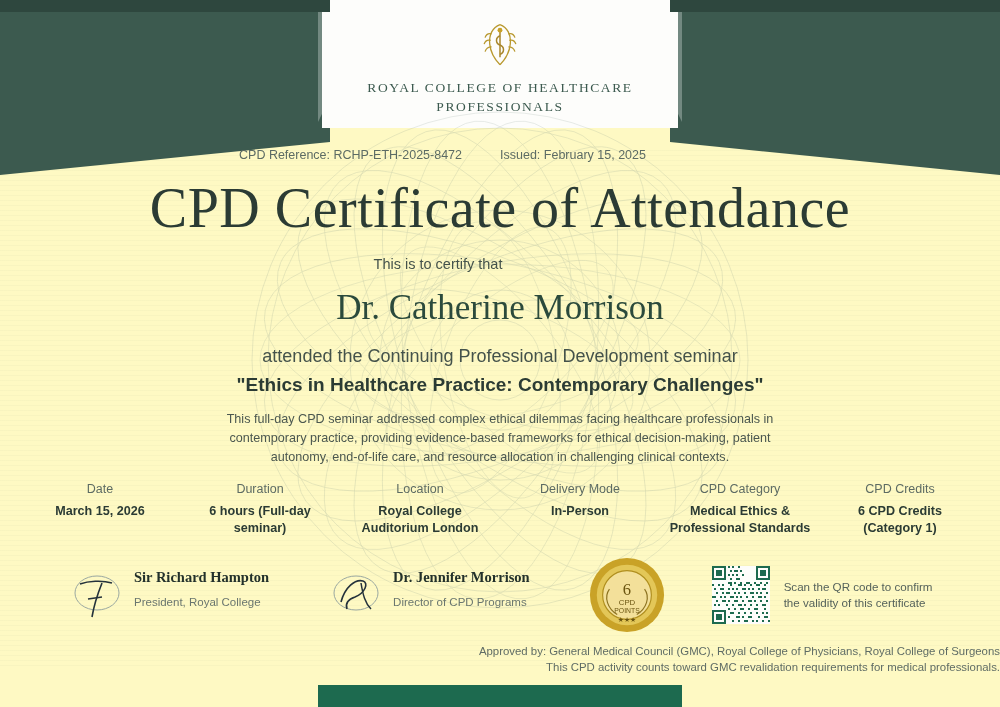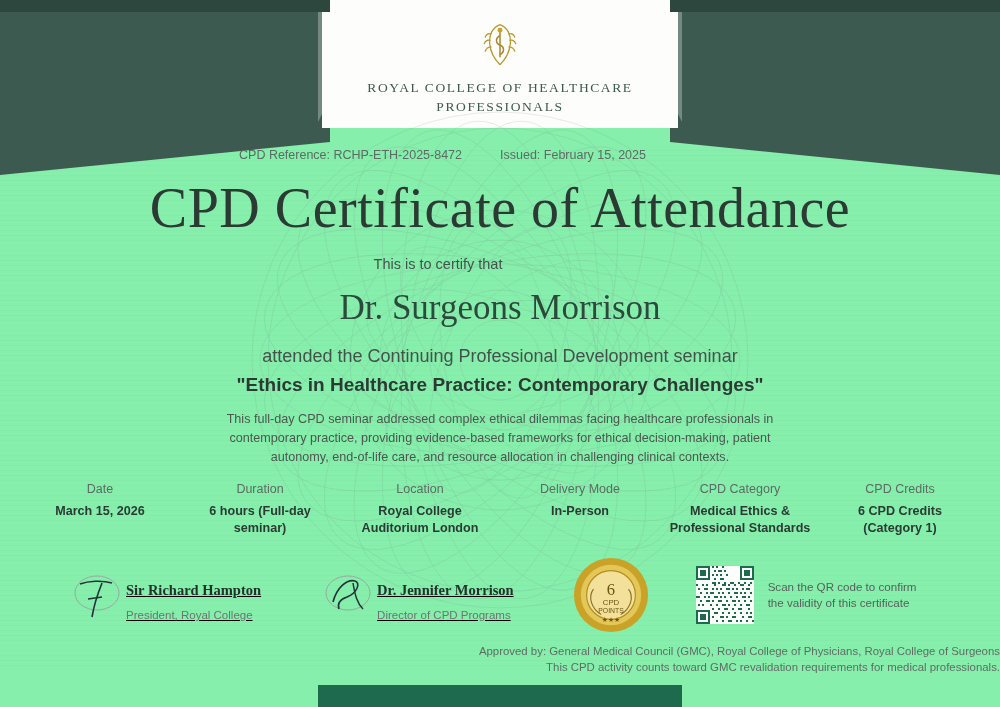--- a/index.html
+++ b/index.html
@@ -5,21 +5,21 @@
   * { box-sizing: border-box; margin: 0; padding: 0; }
   html, body {
     width: 1000px; height: 707px;
     overflow: hidden;
     background: #ffffff;
     font-family: "Liberation Sans", sans-serif;
   }
   #cert {
     position: relative;
     width: 1000px; height: 707px;
-    background: #86efac;
+    background: #fef9c3;
     overflow: hidden;
   }
 
   
   .shape { position: absolute; pointer-events: none; }
 
   .corner-left {
     top: 0; left: 0; width: 330px; height: 175px;
     background: #3c5a4f;
     clip-path: polygon(0 0, 330px 0, 330px 142px, 0 175px);
@@ -161,21 +161,21 @@
     font-size: 12.6px; font-weight: bold; color: #2b3b34;
     line-height: 17px;
   }
 
   
   .sig-row {
     position: absolute; top: 556px; left: 0; width: 1000px;
     display: flex; align-items: center;
   }
   .sig-block {
-    display: flex; align-items: flex-end; gap: 4px; text-decoration: underline;
+    display: flex; align-items: flex-start; gap: 12px;
   }
   .sig-1 { margin-left: 72px; }
   .sig-2 { margin-left: 62px; }
   .sig-mark { width: 50px; height: 52px; }
   .sig-text .name {
     font-size: 14.5px; font-weight: bold; color: #23312b;
     font-family: "Liberation Serif", serif;
   }
   .sig-text .role {
     font-size: 11.5px; color: #6a766f; margin-top: 10px;
@@ -267,21 +267,21 @@
     <div>PROFESSIONALS</div>
   </div>
 
   <div class="meta-row">
     <span>CPD Reference: RCHP-ETH-2025-8472</span>
     <span>Issued: February 15, 2025</span>
   </div>
 
   <div class="title">CPD Certificate of Attendance</div>
   <div class="certify-line">This is to certify that</div>
-  <div class="recipient">Dr. Surgeons Morrison</div>
+  <div class="recipient">Dr. Catherine Morrison</div>
   <div class="attended-line">attended the Continuing Professional Development seminar</div>
   <div class="course-title">"Ethics in Healthcare Practice: Contemporary Challenges"</div>
   <div class="description">This full-day CPD seminar addressed complex ethical dilemmas facing healthcare professionals in contemporary practice, providing evidence-based frameworks for ethical decision-making, patient autonomy, end-of-life care, and resource allocation in challenging clinical contexts.</div>
 
   <div class="details">
     <div class="detail">
       <div class="label">Date</div>
       <div class="value">March 15, 2026</div>
     </div>
     <div class="detail">

